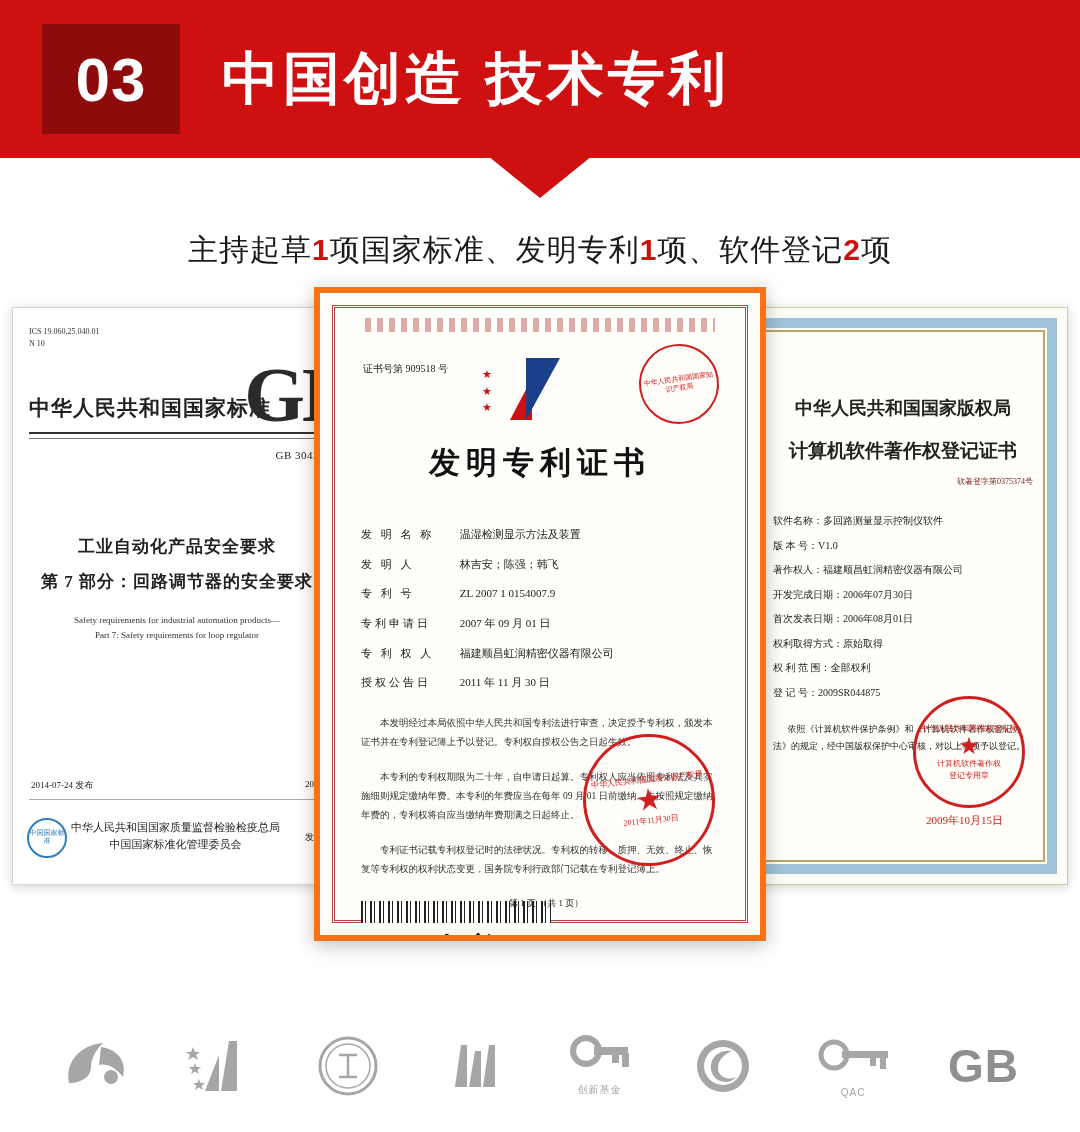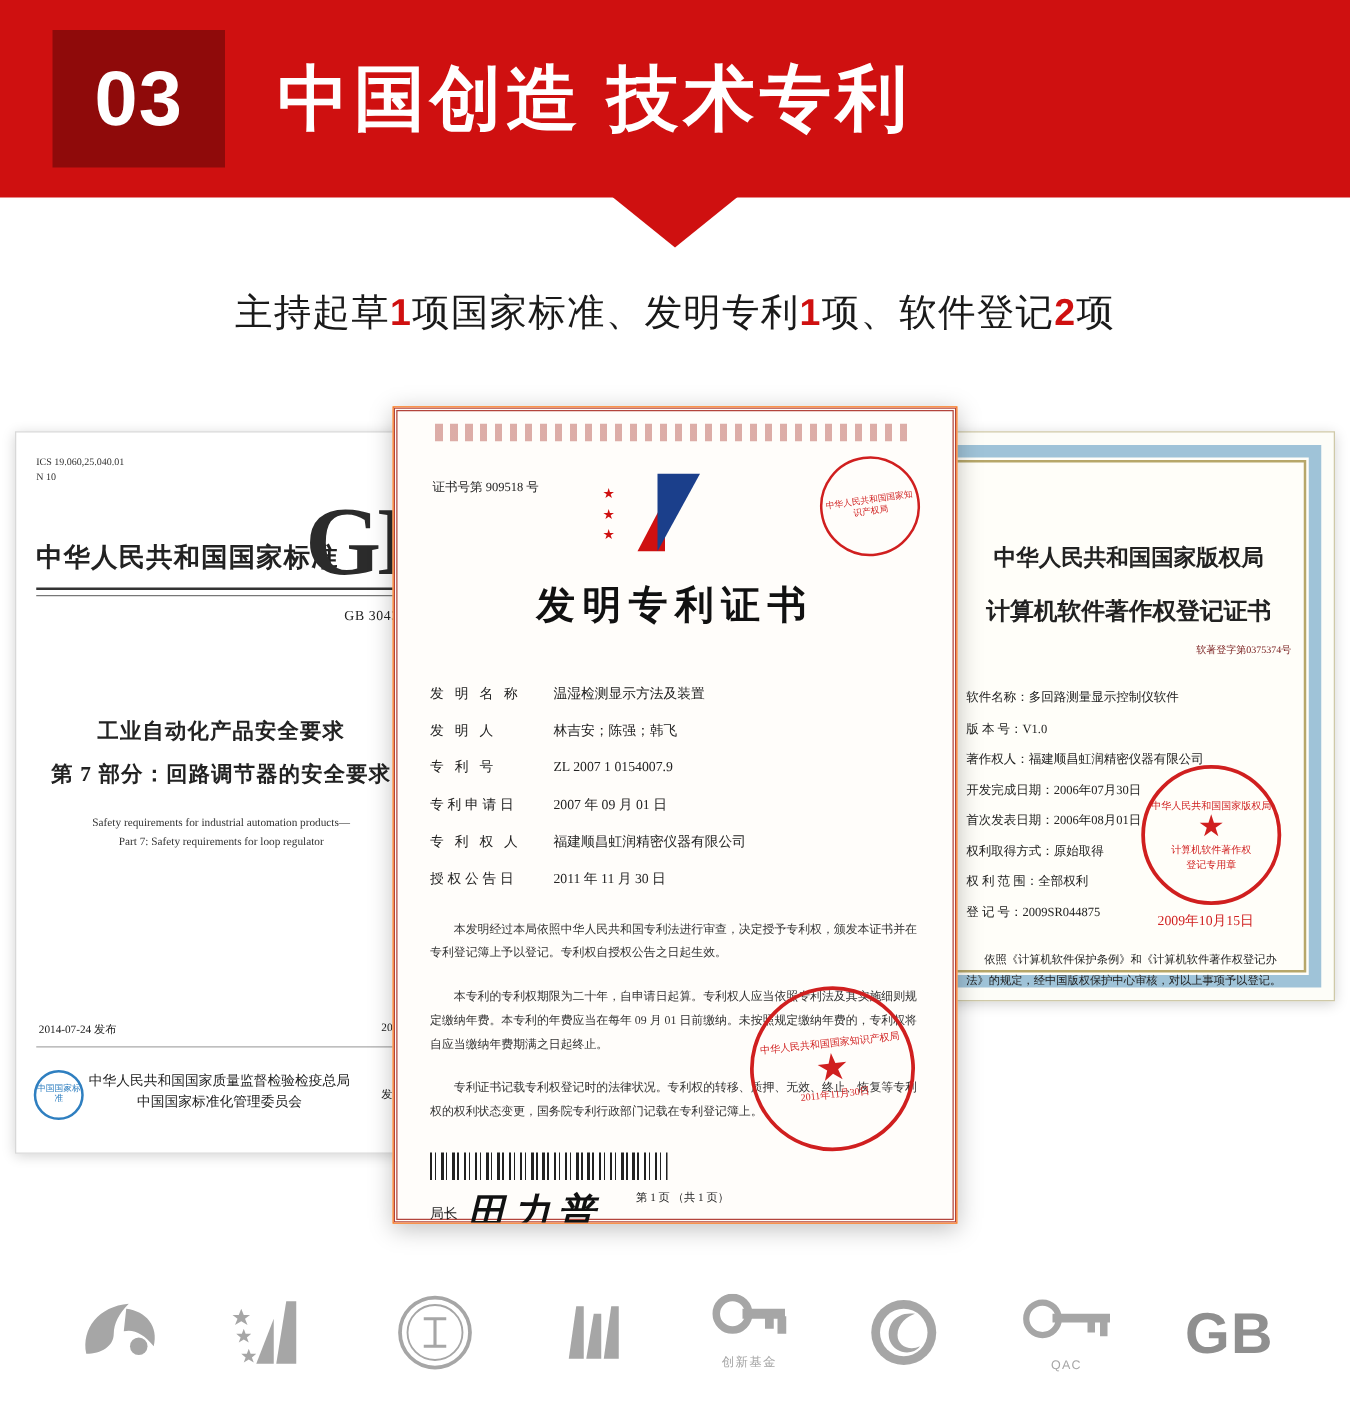--- a/index.html
+++ b/index.html
@@ -68,21 +68,21 @@
     font-size: 30px;
     color: #1a1a1a;
     letter-spacing: 1px;
     font-weight: 500;
   }
   .subtitle .hl { color: #cf1010; font-weight: bold; }
 
   
   .certs {
     position: relative;
-    margin-top: 54px;
+    margin-top: 16px;
     height: 640px;
     width: 1080px;
   }
 
   
   .cert {
     position: absolute;
     background: #fff;
     box-shadow: 0 2px 10px rgba(0,0,0,0.18);
     overflow: hidden;
@@ -142,21 +142,21 @@
     width: 40px; height: 40px; border-radius: 50%;
     border: 2px solid #2f7fc0;
     display: flex; align-items: center; justify-content: center;
     font-size: 7px; color: #2f7fc0; text-align: center; line-height: 1.1;
   }
   .gb-publish { position: absolute; right: 18px; bottom: 40px; font-size: 9px; }
 
   
   .cert-right {
     right: 12px; top: 20px;
-    width: 330px; height: 456px;
+    width: 330px; height: 578px;
     background: #fdfdf8;
     border: 1px solid #cfc9a8;
     padding: 10px;
   }
   .cr-border {
     width: 100%; height: 100%;
     border: 10px solid #9fc3d8;
     outline: 2px solid #b7a76a;
     outline-offset: -14px;
     position: relative;
@@ -179,22 +179,23 @@
     text-align: center; font-size: 8px; line-height: 1.4;
   }
   .cr-star { font-size: 24px; line-height: 1; }
   .cr-date { position: absolute; right: 44px; bottom: 36px; font-size: 11px; color: #d01f1f; }
 
   
   .cert-center {
     left: 50%; transform: translateX(-50%);
     top: 0;
     width: 452px; height: 654px;
-    border: 1px solid #f97316;
+    border: 6px solid #f97316;
     background: #fffdfa;
+    padding: 12px;
     box-shadow: 0 4px 18px rgba(0,0,0,0.25);
   }
   .pc-frame {
     width: 100%; height: 100%;
     border: 3px double #b3443c;
     position: relative;
     padding: 14px 26px;
     font-family: "Liberation Serif", serif;
     color: #222;
   }

